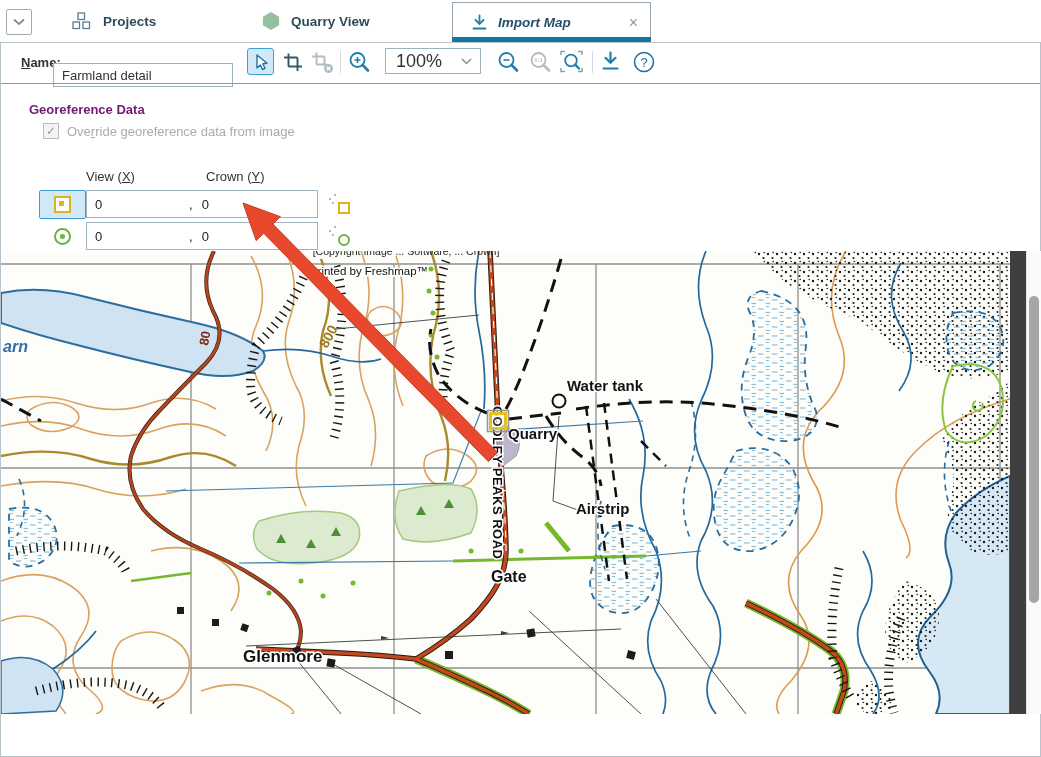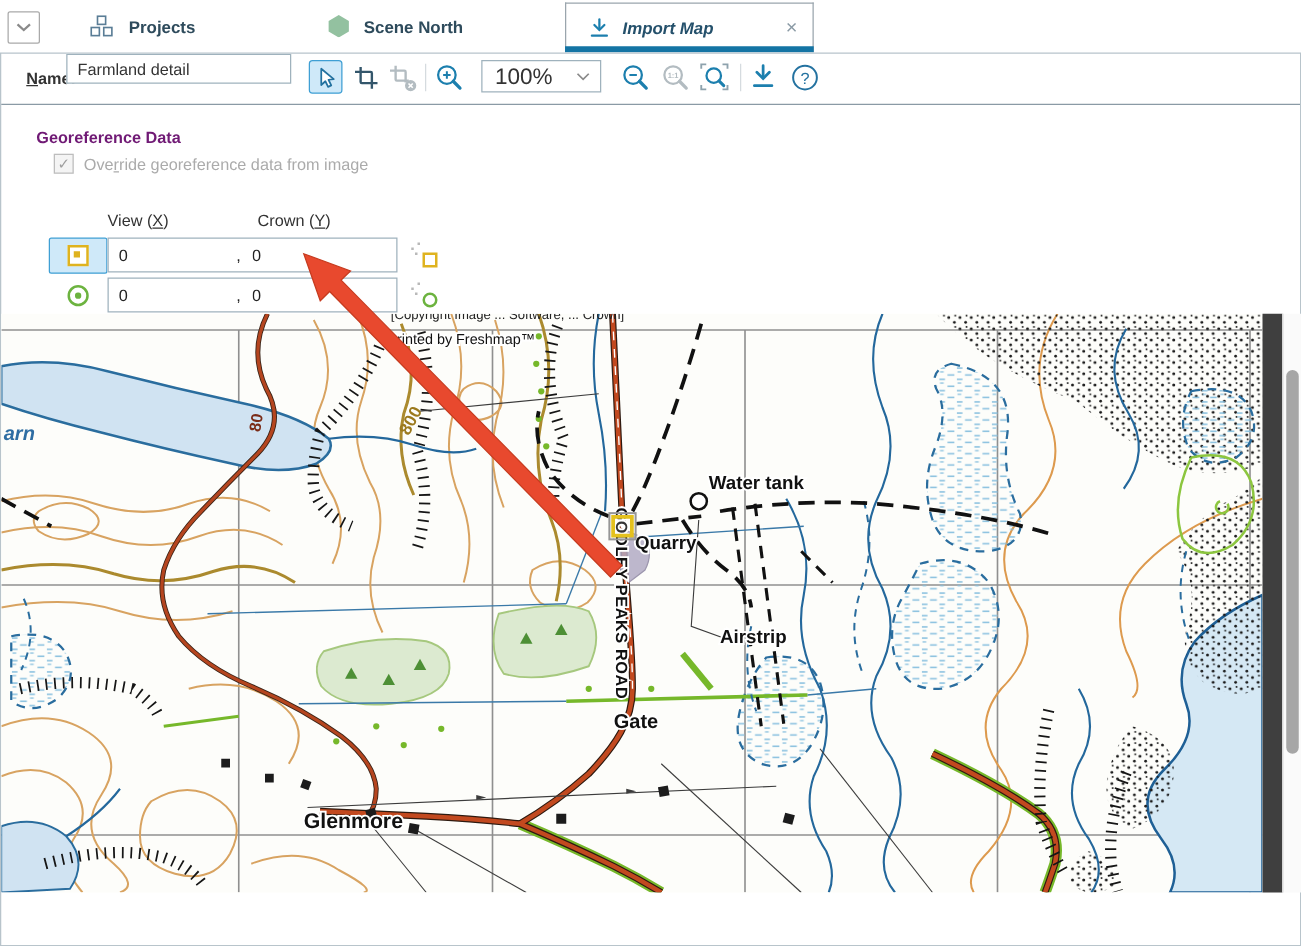--- a/index.html
+++ b/index.html
@@ -19,21 +19,21 @@
   .hexagon{width:18px;height:18px;background:#93c1a0;
            clip-path:polygon(50% 0,95% 27%,95% 73%,50% 100%,5% 73%,5% 27%);}
   .user{position:absolute;left:855px;top:6px;display:flex;align-items:center;gap:10px;cursor:pointer;}
   .user-name{font-size:13.5px;color:#333;}
   
   .content{position:absolute;left:0;top:42px;width:1041px;height:715px;box-sizing:border-box;
            border:1px solid #b8c4cb;background:#fff;}
   .toolbar-divider-line{position:absolute;left:0;top:40px;width:1039px;height:1px;background:#8a9aa5;}
   .lbl{font-size:13px;color:#333;}
   u{text-decoration:underline;}
-  .name-input{position:absolute;left:52px;top:0;width:170px;height:22px;border:1px solid #9fb2bd;
+  .name-input{position:absolute;left:52px;top:20px;width:170px;height:22px;border:1px solid #9fb2bd;
               font-family:"Liberation Sans",sans-serif;font-size:13px;color:#333;padding:0 0 0 8px;}
   .tbtn{position:absolute;top:5px;width:27px;height:27px;display:flex;align-items:center;justify-content:center;
         cursor:pointer;border-radius:3px;}
   .tbtn.sel{background:#cfe9f9;border:1.5px solid #3f9fd4;box-sizing:border-box;}
   .tdiv{position:absolute;top:8px;width:1px;height:22px;background:#d5dbdf;}
   .zoom-select{position:absolute;left:384px;top:5px;width:96px;height:26px;border:1px solid #9fb2bd;
                box-sizing:border-box;display:flex;align-items:center;cursor:pointer;background:#fff;}
   .zoom-select span{font-size:18px;color:#333;padding-left:10px;flex:1;}
   
   .geo-title{position:absolute;left:28px;top:59px;font-size:13px;font-weight:700;color:#701a75;}
@@ -87,21 +87,21 @@
         <rect x="8" y="2" width="6.5" height="6.5"></rect>
         <rect x="3" y="11" width="6.5" height="6.5"></rect>
         <rect x="13" y="11" width="6.5" height="6.5"></rect>
       </g>
     </svg>
     <span class="tab-label">Projects</span>
   </div>
 
   <div class="tab" style="left:262px;">
     <span class="hexagon"></span>
-    <span class="tab-label">Scene North</span>
+    <span class="tab-label">Quarry View</span>
   </div>
 
   <div class="tab tab-active">
     <svg width="19" height="19">
       <g fill="none" stroke="#1c7fae" stroke-width="1.8" stroke-linecap="round">
         <path d="M9.5,2.5 V10"></path>
           <path d="M5.5,7 l4,4 4,-4"></path>
           <path d="M3.5,15.5 H15.5"></path>
       </g>
     </svg>

